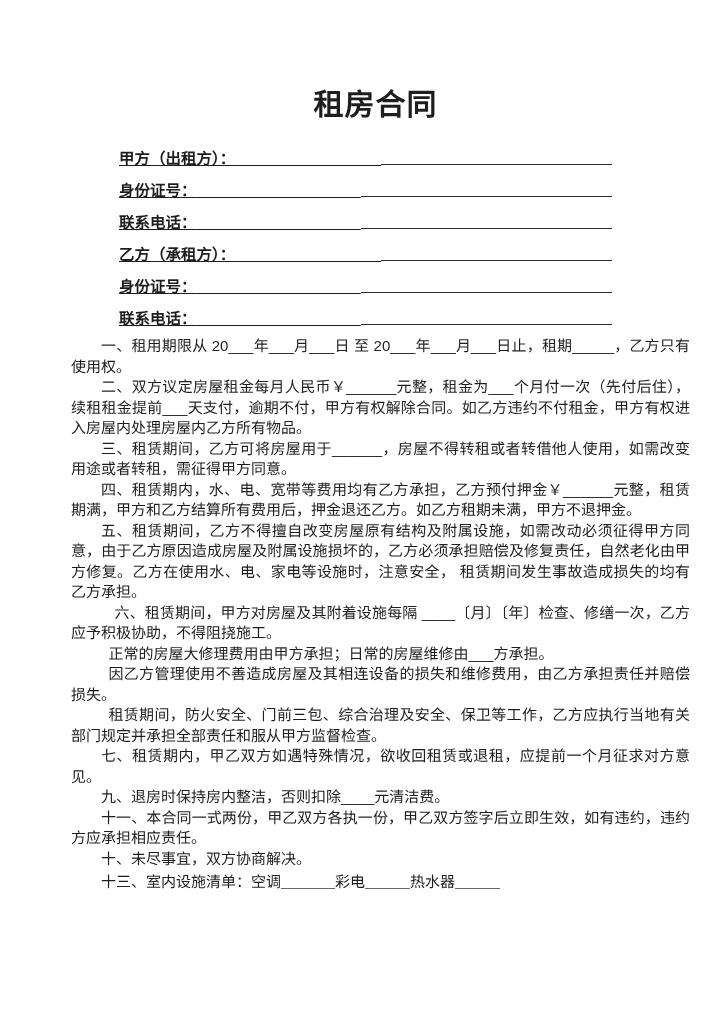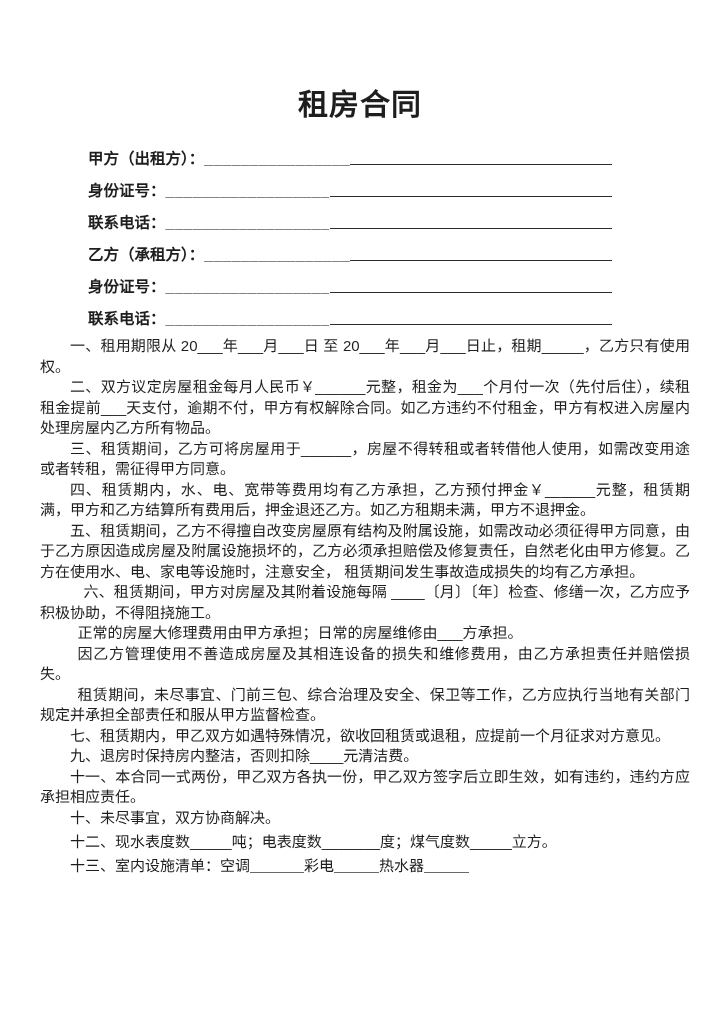--- a/index.html
+++ b/index.html
@@ -4,38 +4,40 @@
 <style>
   html,body { margin:0; padding:0; background:#ffffff; }
   .page {
     position:relative;
     width:720px; height:1005px;
     background:#ffffff;
     color:#1e1e1e;
     font-family:"Liberation Sans","DejaVu Sans",sans-serif;
     overflow:hidden;
     box-sizing:border-box;
+    padding-left:31px;
   }
   .title {
     margin:84px 0 0 0;
     text-align:center;
     font-family:"Liberation Serif","DejaVu Serif",serif;
     font-size:30px;
     font-weight:bold;
     line-height:42px;
     letter-spacing:1px;
   }
   .parties { margin:10px 108px 0 88px; }
   .party-row {
     display:flex;
     align-items:flex-end;
     height:32px;
     font-size:15.5px;
     font-weight:600;
     white-space:nowrap;
+    text-decoration:underline;
   }
   .party-label { flex:0 0 auto; }
   .party-dashes { flex:0 0 auto; letter-spacing:0.5px; }
   .party-fill {
     flex:1 1 auto;
     height:1px;
     border-bottom:1.8px solid #2b2b2b;
     margin:0 0 3px 0;
   }
   .doc-body {
@@ -92,22 +94,21 @@
 
   <div class="doc-body">
     <p class="para">一、租用期限从 20___年___月___日 至 20___年___月___日止，租期_____，乙方只有使用权。</p>
     <p class="para">二、双方议定房屋租金每月人民币￥______元整，租金为___个月付一次（先付后住），续租租金提前___天支付，逾期不付，甲方有权解除合同。如乙方违约不付租金，甲方有权进入房屋内处理房屋内乙方所有物品。</p>
     <p class="para">三、租赁期间，乙方可将房屋用于______，房屋不得转租或者转借他人使用，如需改变用途或者转租，需征得甲方同意。</p>
     <p class="para">四、租赁期内，水、电、宽带等费用均有乙方承担，乙方预付押金￥______元整，租赁期满，甲方和乙方结算所有费用后，押金退还乙方。如乙方租期未满，甲方不退押金。</p>
     <p class="para">五、租赁期间，乙方不得擅自改变房屋原有结构及附属设施，如需改动必须征得甲方同意，由于乙方原因造成房屋及附属设施损坏的，乙方必须承担赔偿及修复责任，自然老化由甲方修复。乙方在使用水、电、家电等设施时，注意安全， 租赁期间发生事故造成损失的均有乙方承担。</p>
     <p class="para indent-3">六、租赁期间，甲方对房屋及其附着设施每隔 ____〔月〕〔年〕检查、修缮一次，乙方应予积极协助，不得阻挠施工。</p>
     <p class="para indent-2h">正常的房屋大修理费用由甲方承担；日常的房屋维修由___方承担。</p>
     <p class="para indent-2h">因乙方管理使用不善造成房屋及其相连设备的损失和维修费用，由乙方承担责任并赔偿损失。</p>
-    <p class="para indent-2h">租赁期间，未尽事宜、门前三包、综合治理及安全、保卫等工作，乙方应执行当地有关部门规定并承担全部责任和服从甲方监督检查。</p>
+    <p class="para indent-2h">租赁期间，防火安全、门前三包、综合治理及安全、保卫等工作，乙方应执行当地有关部门规定并承担全部责任和服从甲方监督检查。</p>
     <p class="para">七、租赁期内，甲乙双方如遇特殊情况，欲收回租赁或退租，应提前一个月征求对方意见。</p>
     <p class="para">九、退房时保持房内整洁，否则扣除____元清洁费。</p>
     <p class="para">十一、本合同一式两份，甲乙双方各执一份，甲乙双方签字后立即生效，如有违约，违约方应承担相应责任。</p>
     <p class="para">十、未尽事宜，双方协商解决。</p>
-    <p class="para gap-sm">十二、现水表度数_____吨；电表度数_______度；煤气度数_____立方。</p>
     <p class="para gap-md">十三、室内设施清单：空调______彩电_____热水器_____</p>
   </div>
 
 </div>
 
 </body></html>

